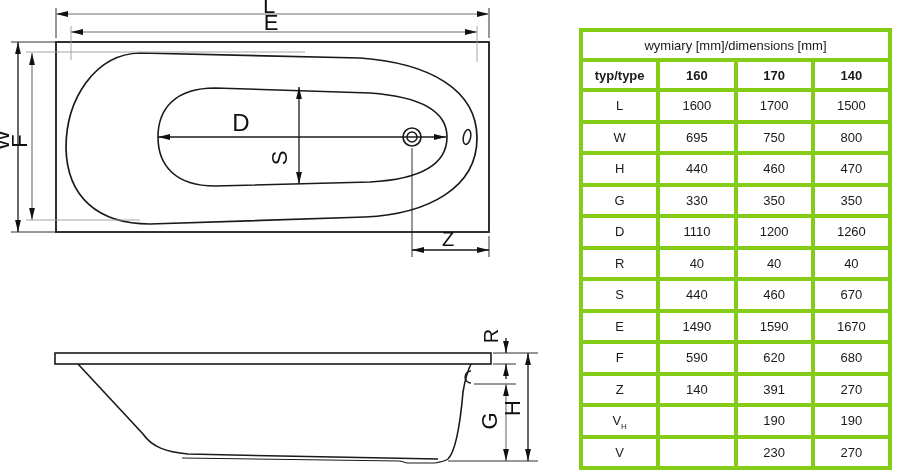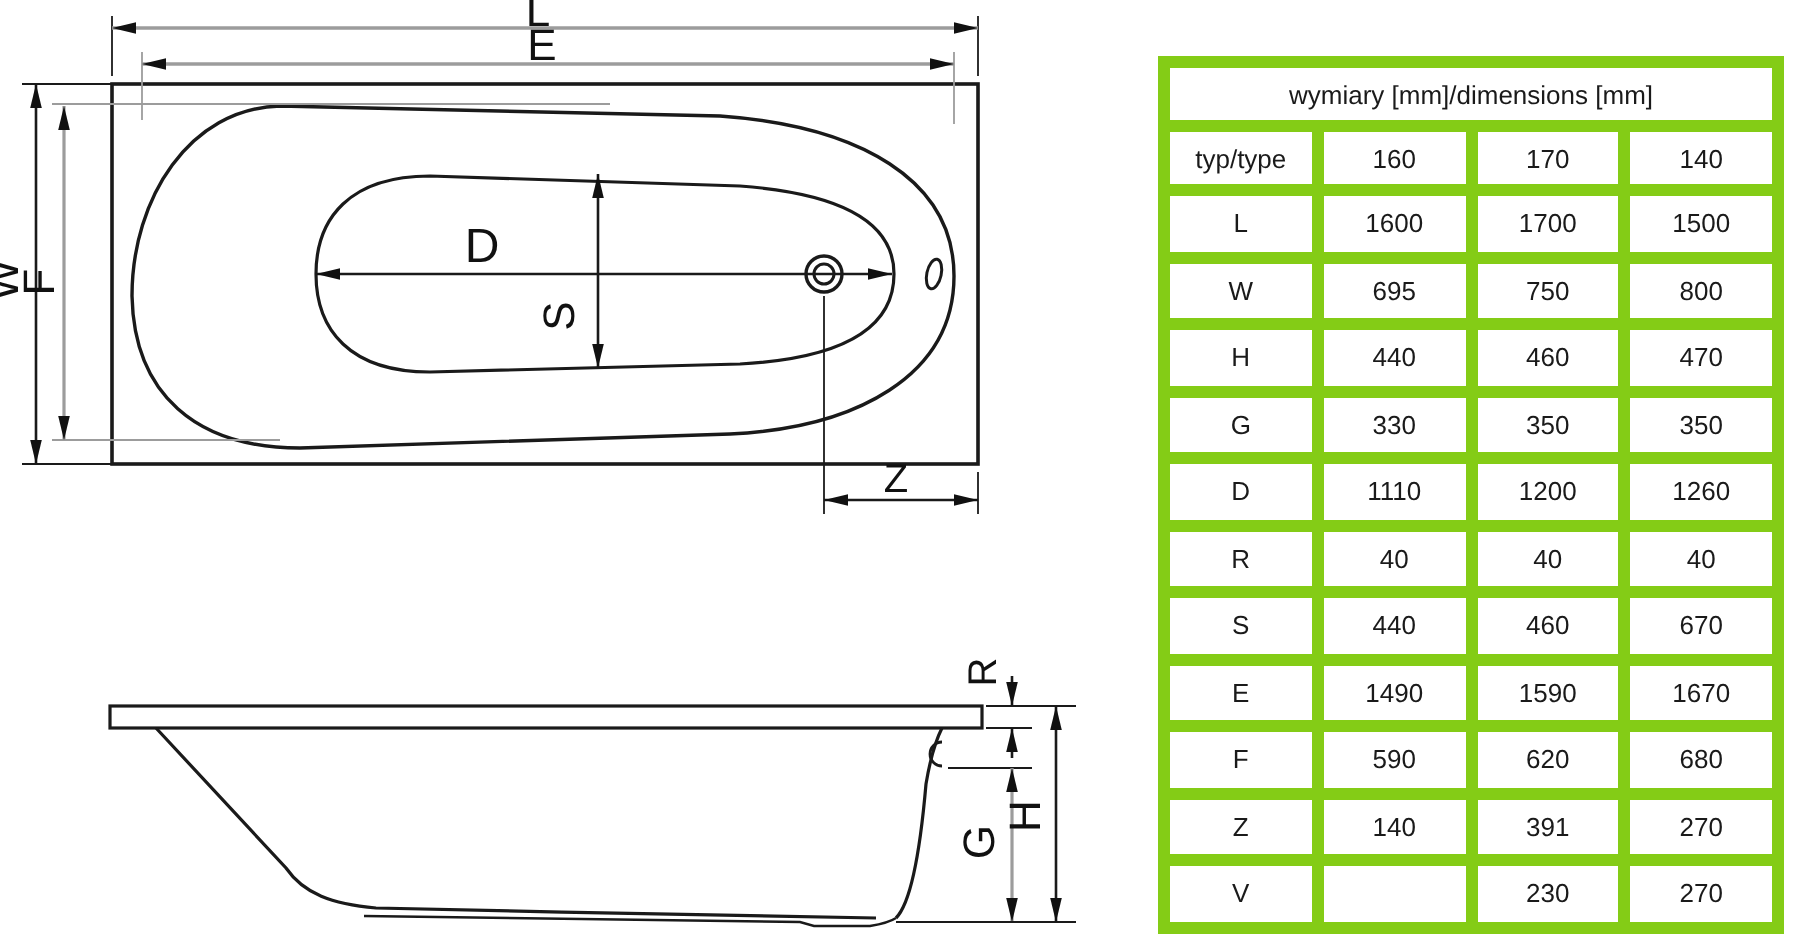--- a/index.html
+++ b/index.html
@@ -12,26 +12,26 @@
   .dimlabel{font-size:22px;}
   .dimlabel-sm{font-size:20px;}
 
   
   #spec-table-wrap{position:absolute;left:579px;top:28px;width:313px;height:385px;}
   table.spec{
     border-collapse:collapse;table-layout:fixed;width:313px;height:385px;
     font-size:13px;color:#1a1a1a;
   }
   table.spec td{
-    border:6px solid #84cc16;text-align:center;vertical-align:middle;
+    border:4px solid #84cc16;text-align:center;vertical-align:middle;
     padding:0;overflow:hidden;white-space:nowrap;
   }
   table.spec{border:2px solid #1f1f1f;}
   tr.title-row td{height:26px;}
-  tr.head-row td{height:26px;font-weight:normal;}
+  tr.head-row td{height:26px;font-weight:bold;}
   tr.data-row td{height:27.5px;}
   td.c-type{width:63px;}
   td.c-160{width:85px;}
   td.c-170{width:85px;}
   td.c-180{width:80px;}
   sub.vsub{font-size:8px;line-height:0;}
 </style>
 </head>
 <body>
 
@@ -204,20 +204,26 @@
         <td>620</td>
         <td>680</td>
       </tr>
       <tr class="data-row">
         <td><span>Z</span><sub class="vsub"></sub></td>
         <td>140</td>
         <td>391</td>
         <td>270</td>
       </tr>
       <tr class="data-row">
+        <td><span>V</span><sub class="vsub">H</sub></td>
+        <td></td>
+        <td>190</td>
+        <td>190</td>
+      </tr>
+      <tr class="data-row">
         <td><span>V</span><sub class="vsub"></sub></td>
         <td></td>
         <td>230</td>
         <td>270</td>
       </tr>
     </tbody>
   </table>
 </div>
 
 </body></html>

